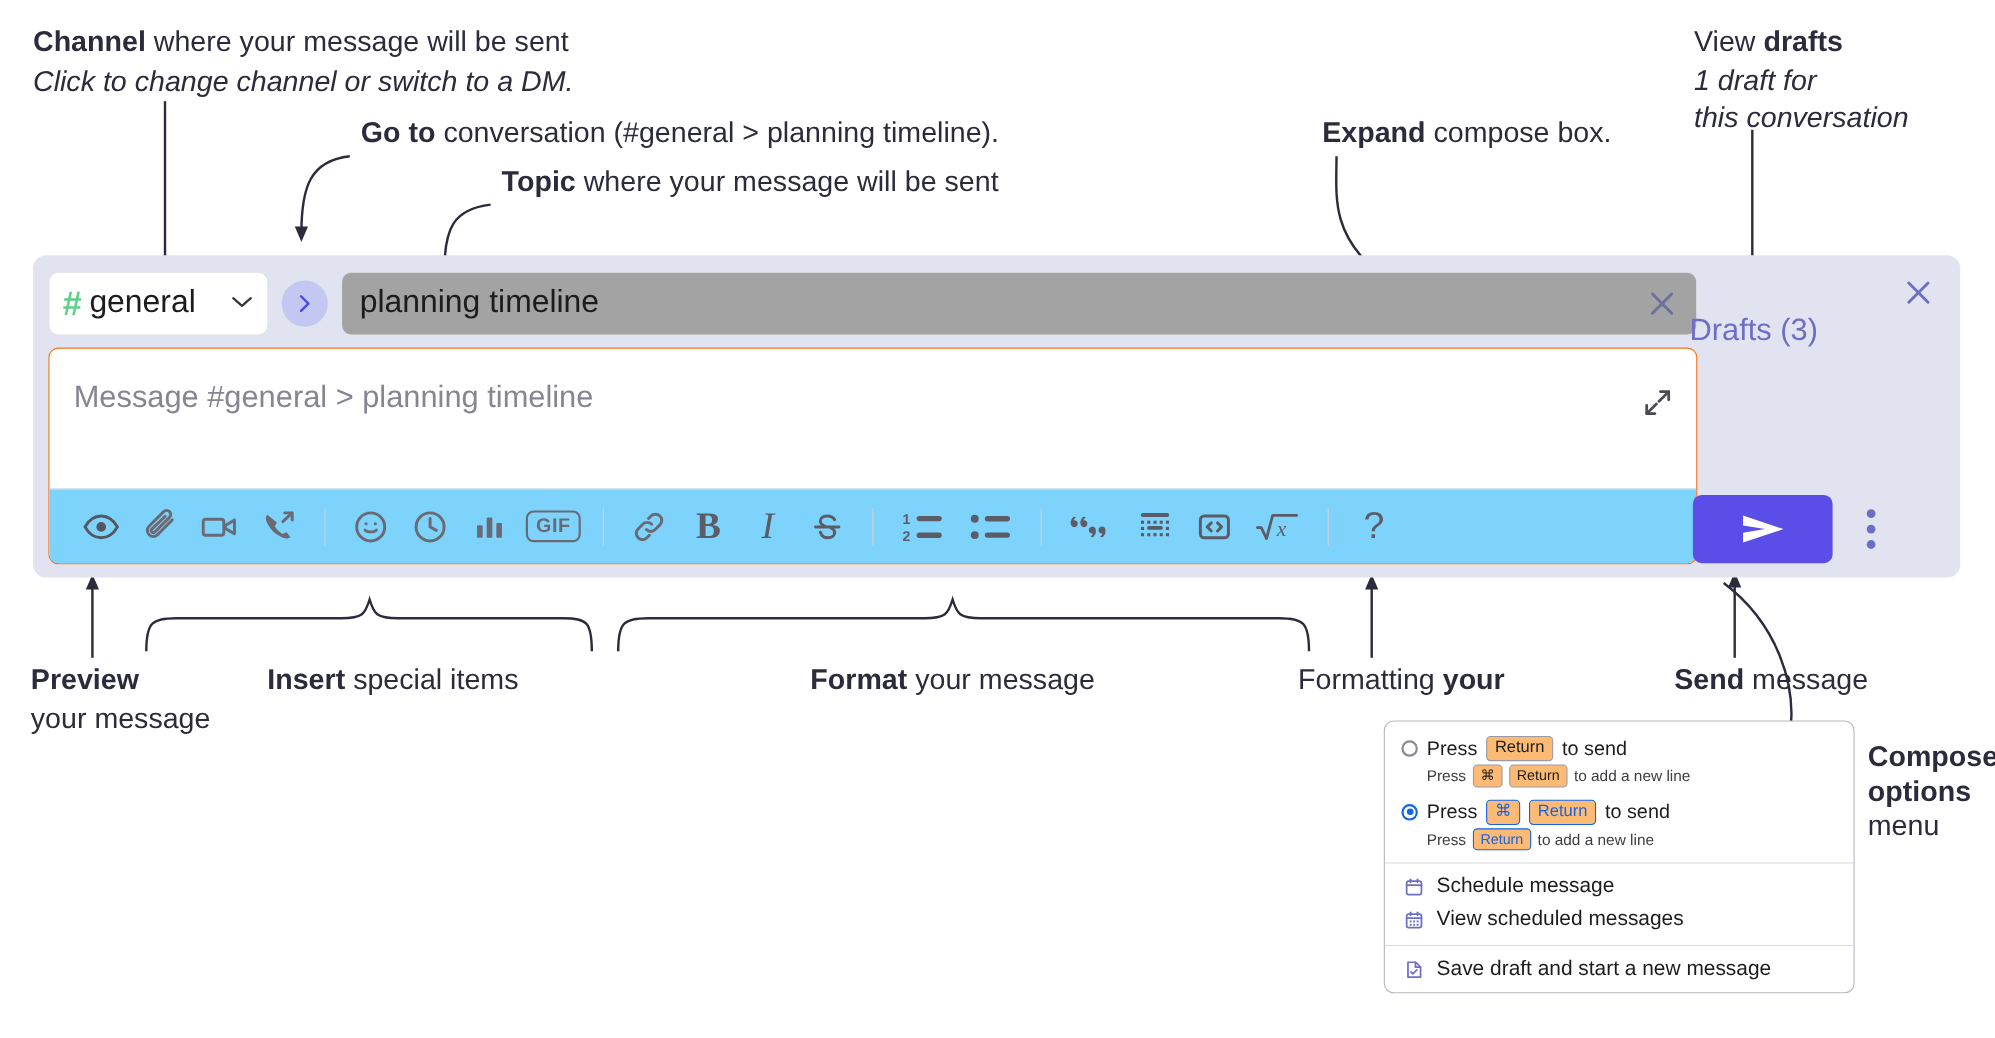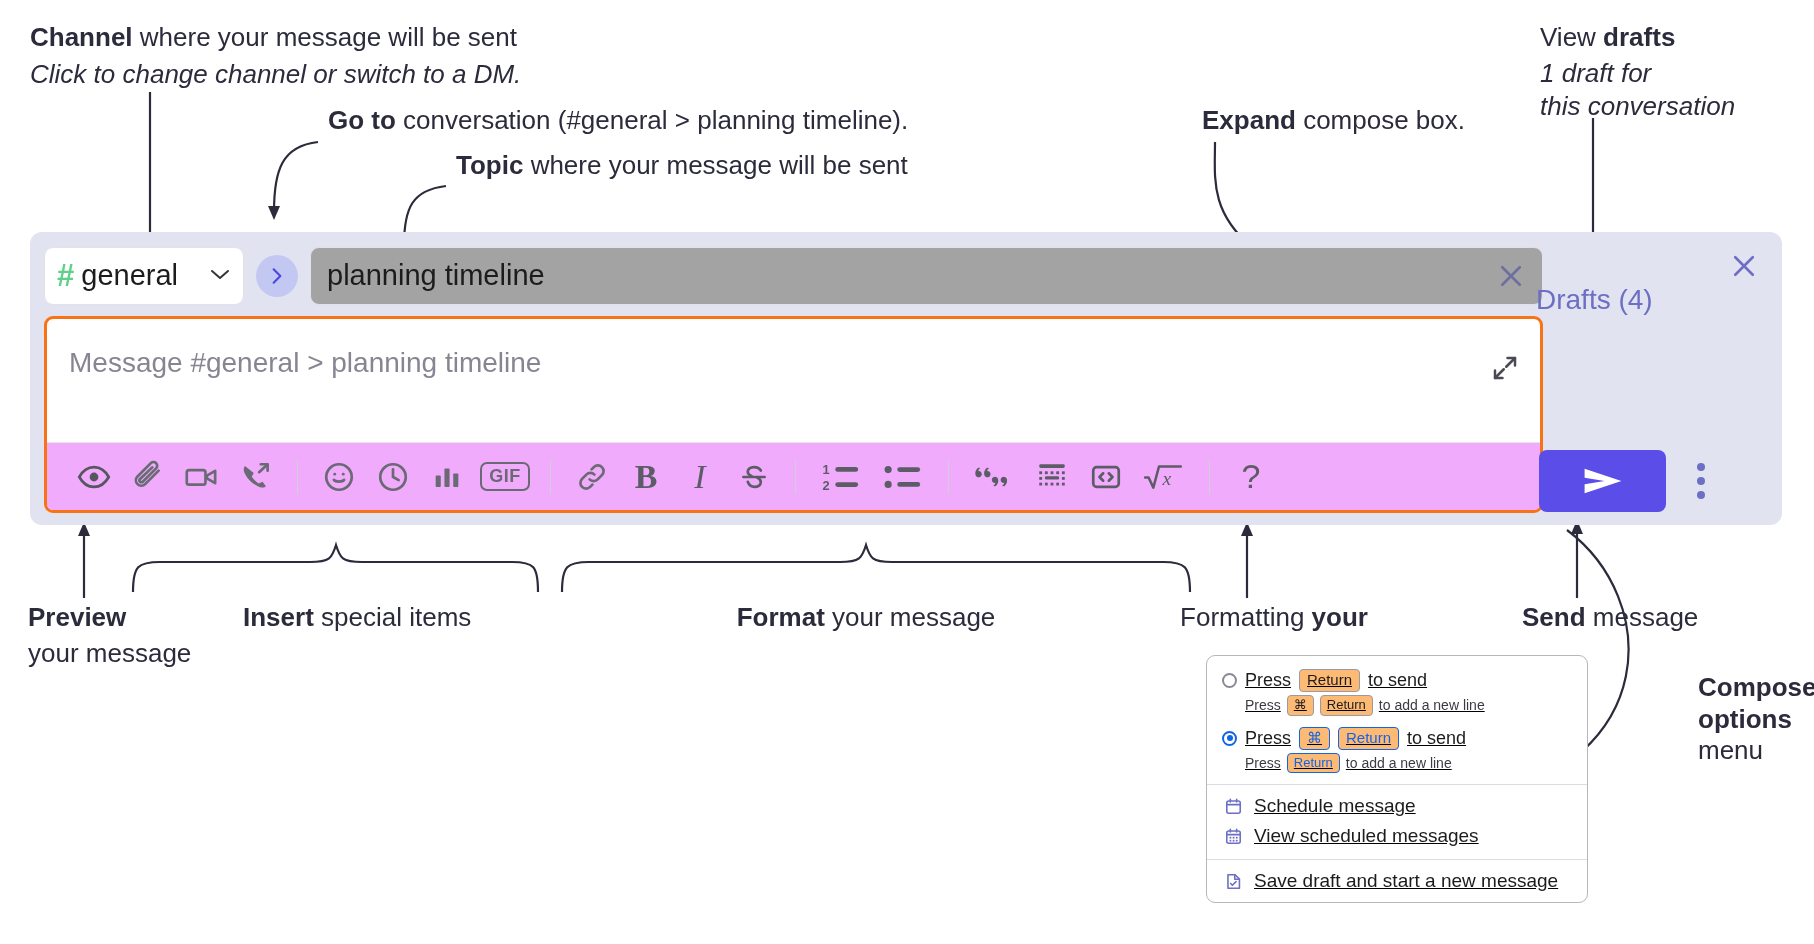--- a/index.html
+++ b/index.html
@@ -79,37 +79,37 @@
     display: flex; align-items: center;
     padding: 0 14px 0 16px;
   }
   .topic-value { font-size: 29px; color: #1d1c1d; flex: 1; }
   .topic-clear { width: 34px; height: 34px; display: flex; align-items: center; justify-content: center; }
 
   .msg-box {
     position: absolute; left: 0; top: 72px;
     width: 1499px; height: 197px;
     background: #ffffff;
-    border: 3px solid #f97316;
+    border: 1px solid #f97316;
     border-radius: 9px;
     overflow: hidden;
   }
   .msg-placeholder {
     position: absolute; left: 22px; top: 28px;
     font-size: 28px; color: #868693;
   }
   .expand-btn {
     position: absolute; right: 18px; top: 32px;
     width: 34px; height: 34px;
     display: flex; align-items: center; justify-content: center;
   }
   .toolbar {
     position: absolute; left: 0; bottom: 0;
     width: 1497px; height: 68px;
-    background: #f0abfc;
+    background: #7dd3fc;
     border-top: 1px solid #e6e6ec;
     display: flex; align-items: center;
     padding-left: 20px;
     gap: 0px;
     margin-top: 38px;
   }
   .tb-icon {
     width: 54px; height: 54px;
     display: flex; align-items: center; justify-content: center;
     color: #6a6a74;
@@ -146,28 +146,27 @@
   .kebab {
     position: absolute; left: 1689px; top: 452px;
     width: 24px; height: 58px;
     display: flex; flex-direction: column; align-items: center; justify-content: center; gap: 6px;
   }
   .kebab i { width: 8px; height: 8px; border-radius: 50%; background: #6d6fc4; display: block; }
 
   
   .popup {
     position: absolute;
-    left: 1206px; top: 655px;
-    width: 382px;
+    left: 1258px; top: 655px;
+    width: 428px;
     background: #ffffff;
     border: 1.4px solid #b6b6bf;
     border-radius: 9px;
     padding: 10px 0 6px;
     font-family: "Liberation Sans", sans-serif;
-    text-decoration: underline;
   }
   .radio-row {
     display: flex; align-items: center;
     padding: 3px 0 2px 15px;
     gap: 8px;
     font-size: 18px; color: #1d1c1d;
   }
   .radio {
     width: 15px; height: 15px; border-radius: 50%;
     border: 2px solid #8a8a94; flex: none; background: #fff;
@@ -473,21 +472,21 @@
           <div class="tb-icon">
             <span class="help-g">?</span>
           </div>
 
         </div>
       </div>
     </div>
 
   </div>
 
-  <div class="drafts-link">Drafts (4)</div>
+  <div class="drafts-link">Drafts (3)</div>
 
   <div class="send-btn">
     <svg width="46" height="34" viewBox="0 0 30 22" fill="#ffffff">
       <path d="M3 3 L27 11 L3 19 L3 13.2 L16 11 L3 8.8 Z"></path>
     </svg>
   </div>
 
   <div class="kebab">
     <i></i>
     <i></i>

